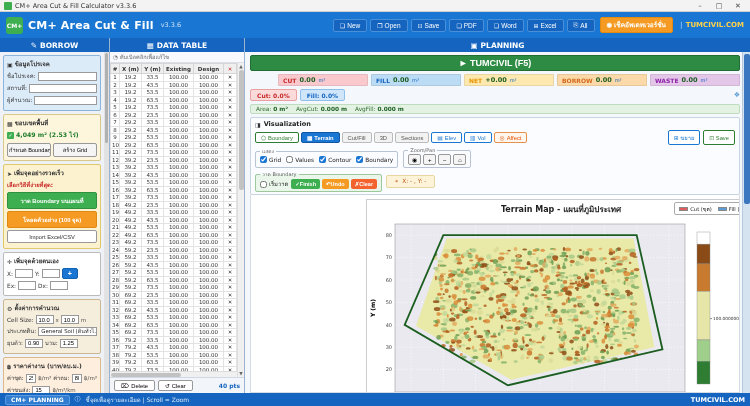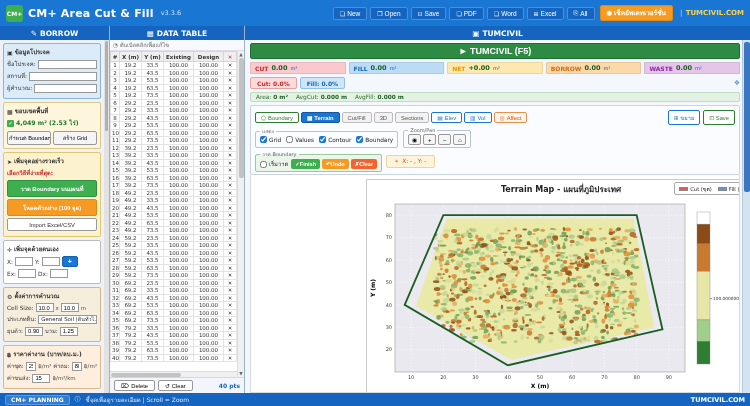--- a/index.html
+++ b/index.html
@@ -77,21 +77,21 @@
   .h-scroll { position:absolute; left:0; bottom:0; right:7px; height:6px; background:#f0f0f0; border-top:1px solid #ddd; }
   .h-scroll .thumb { position:absolute; left:1px; top:1px; height:4px; width:70px; background:#c2c2c2; border-radius:2px; }
   .table-footer { height:16px; flex:none; background:#f2f5f9; border-top:1px solid #cfd8e4; display:flex; align-items:center; gap:3px; padding:0 4px; }
   .tfbtn { background:#fff; border:1px solid #999; border-radius:2px; font-size:5.8px; padding:1.5px 6px; display:flex; gap:2px; align-items:center; }
   .pts { margin-left:auto; color:#1565c0; font-weight:bold; font-size:6px; }
 
   
   .results-panel { flex:1; position:relative; background:#f4f7fb; }
   .results-body { flex:1; overflow:hidden; padding:3px 10px 0 5px; display:flex; flex-direction:column; }
   .calcbtn { height:16px; background:#2e8b44; border:1px solid #226d33; border-radius:2px; color:#fff; font-weight:bold; font-size:9px; display:flex; align-items:center; justify-content:center; gap:4px; flex:none; }
-  .stats-row { display:flex; gap:3px; margin-top:3px; flex:none; }
+  .stats-row { display:flex; gap:3px; margin-top:3px; flex:none;margin-left:28px; }
   .stat { flex:1; height:12px; border-radius:1px; display:flex; align-items:center; gap:3px; padding:0 4px; border:1px solid rgba(0,0,0,.08); }
   .stat .sl { font-weight:bold; font-size:6px; }
   .stat .sv { font-weight:bold; font-size:6.5px; color:#1b5e20; }
   .stat .su { font-size:5px; color:#1565c0; }
   .pct-row { display:flex; gap:3px; margin-top:3px; align-items:center; flex:none; }
   .pctbadge { font-size:6px; font-weight:bold; border-radius:2px; padding:1.5px 6px; border:1px solid; }
   .pct-ic { margin-left:auto; color:#5b9bd5; font-size:7px; }
   .area-row { margin-top:3px; background:#e4f2e4; border:1px solid #bfdcbf; border-radius:2px; height:10px; display:flex; align-items:center; gap:8px; padding:0 5px; flex:none; }
   .area-row .al { color:#2e6b2e; font-size:5.8px; }
   .area-row .av { color:#1b5e20; font-weight:bold; font-size:5.8px; }
@@ -135,20 +135,27 @@
   .sb-badge { background:#2f7cd0; border:1px solid #5b9be0; border-radius:2px; color:#fff; font-weight:bold; font-size:6px; padding:0.5px 5px; }
   .sb-ic { color:#cfe3f8; font-size:6px; }
   .sb-text { color:#dce9f8; font-size:6px; }
   .sb-brand { margin-left:auto; color:#fff; font-weight:bold; font-size:6.5px; }
 </style>
 </head>
 <body>
 
 <div class="app">
 
+  <div class="titlebar">
+    <span class="appicon"></span>
+    <span class="tb-title">CM+ Area Cut &amp; Fill Calculator v3.3.6</span>
+    <span class="winbtn">–</span>
+    <span class="winbtn">□</span>
+    <span class="winbtn">✕</span>
+  </div>
 
   <div class="appheader">
     <span class="logo">CM+</span>
     <span class="apptitle">CM+ Area Cut &amp; Fill</span>
     <span class="appver">v3.3.6</span>
     <div class="toolbar" id="toolbar">
         <button class="tbtn">
           <span class="ic">❏</span>
           <span>New</span>
         </button>
@@ -672,21 +679,21 @@
             <span>↺</span>
             <span>Clear</span>
           </button>
         <span class="pts">40 pts</span>
       </div>
     </div>
 
     <div class="panel results-panel">
       <div class="panel-header">
         <span>▣</span>
-        <span>TUMCIVIL</span>
+        <span>PLANNING</span>
       </div>
       <div class="results-body">
         <button class="calcbtn">►  TUMCIVIL  (F5)</button>
 
         <div class="stats-row" id="stats-row">
             <div class="stat" style="background:#f9c9ce">
               <span class="sl" style="color:#c62828">CUT</span>
               <span class="sv">0.00</span>
               <span class="su">m³</span>
             </div>
@@ -727,20 +734,24 @@
               <span class="al">AvgCut:</span>
               <span class="av">0.000 m</span>
             </span>
             <span style="display:flex;gap:2px;align-items:center">
               <span class="al">AvgFill:</span>
               <span class="av">0.000 m</span>
             </span>
           </div>
 
         <div class="viz">
+          <div class="viz-title">
+            <span class="ic">◨</span>
+            <span>Visualization</span>
+          </div>
           <div class="viz-tabs" id="viz-tabs">
               <button class="vtab" style="color:#2e7d32;background:#ffffff;border-color:#2e7d32">
                 <span>⬠</span>
                 <span>Boundary</span>
               </button>
               <button class="vtab" style="color:#ffffff;background:#1976d2;border-color:#1257a4;font-weight:bold">
                 <span>▦</span>
                 <span>Terrain</span>
               </button>
               <button class="vtab" style="color:#555555;background:#f2f2f2;border-color:#bbbbbb">

